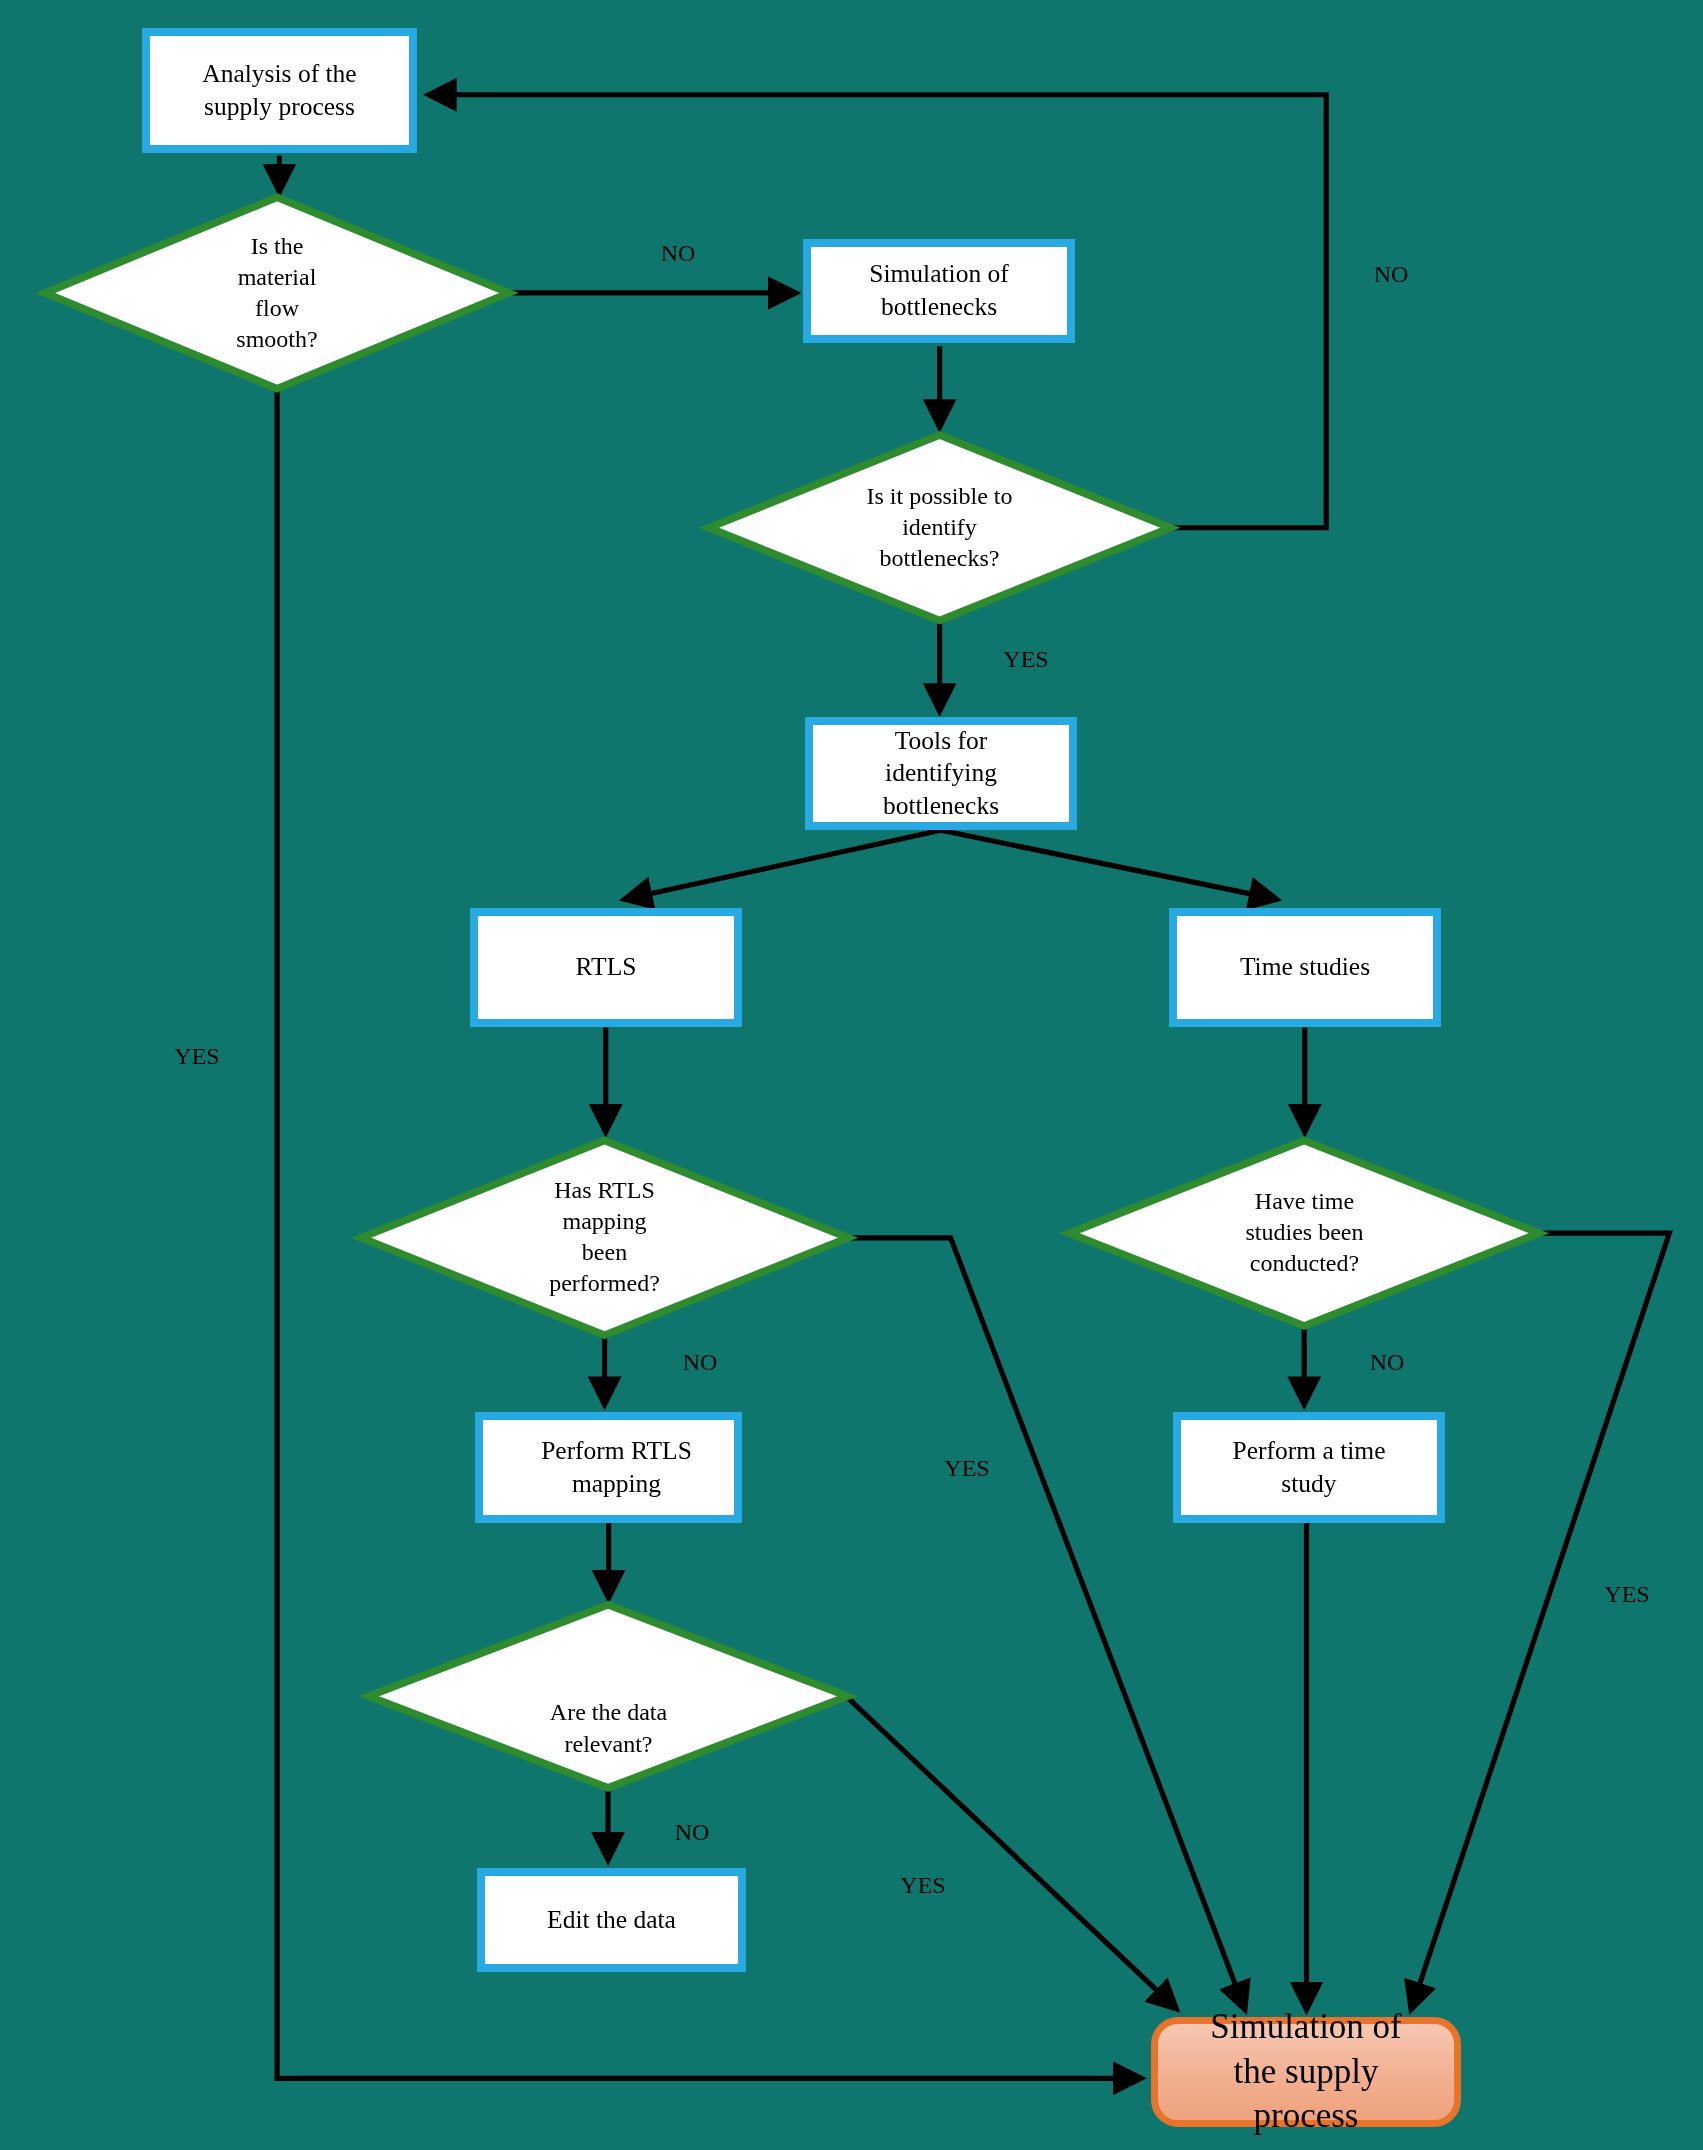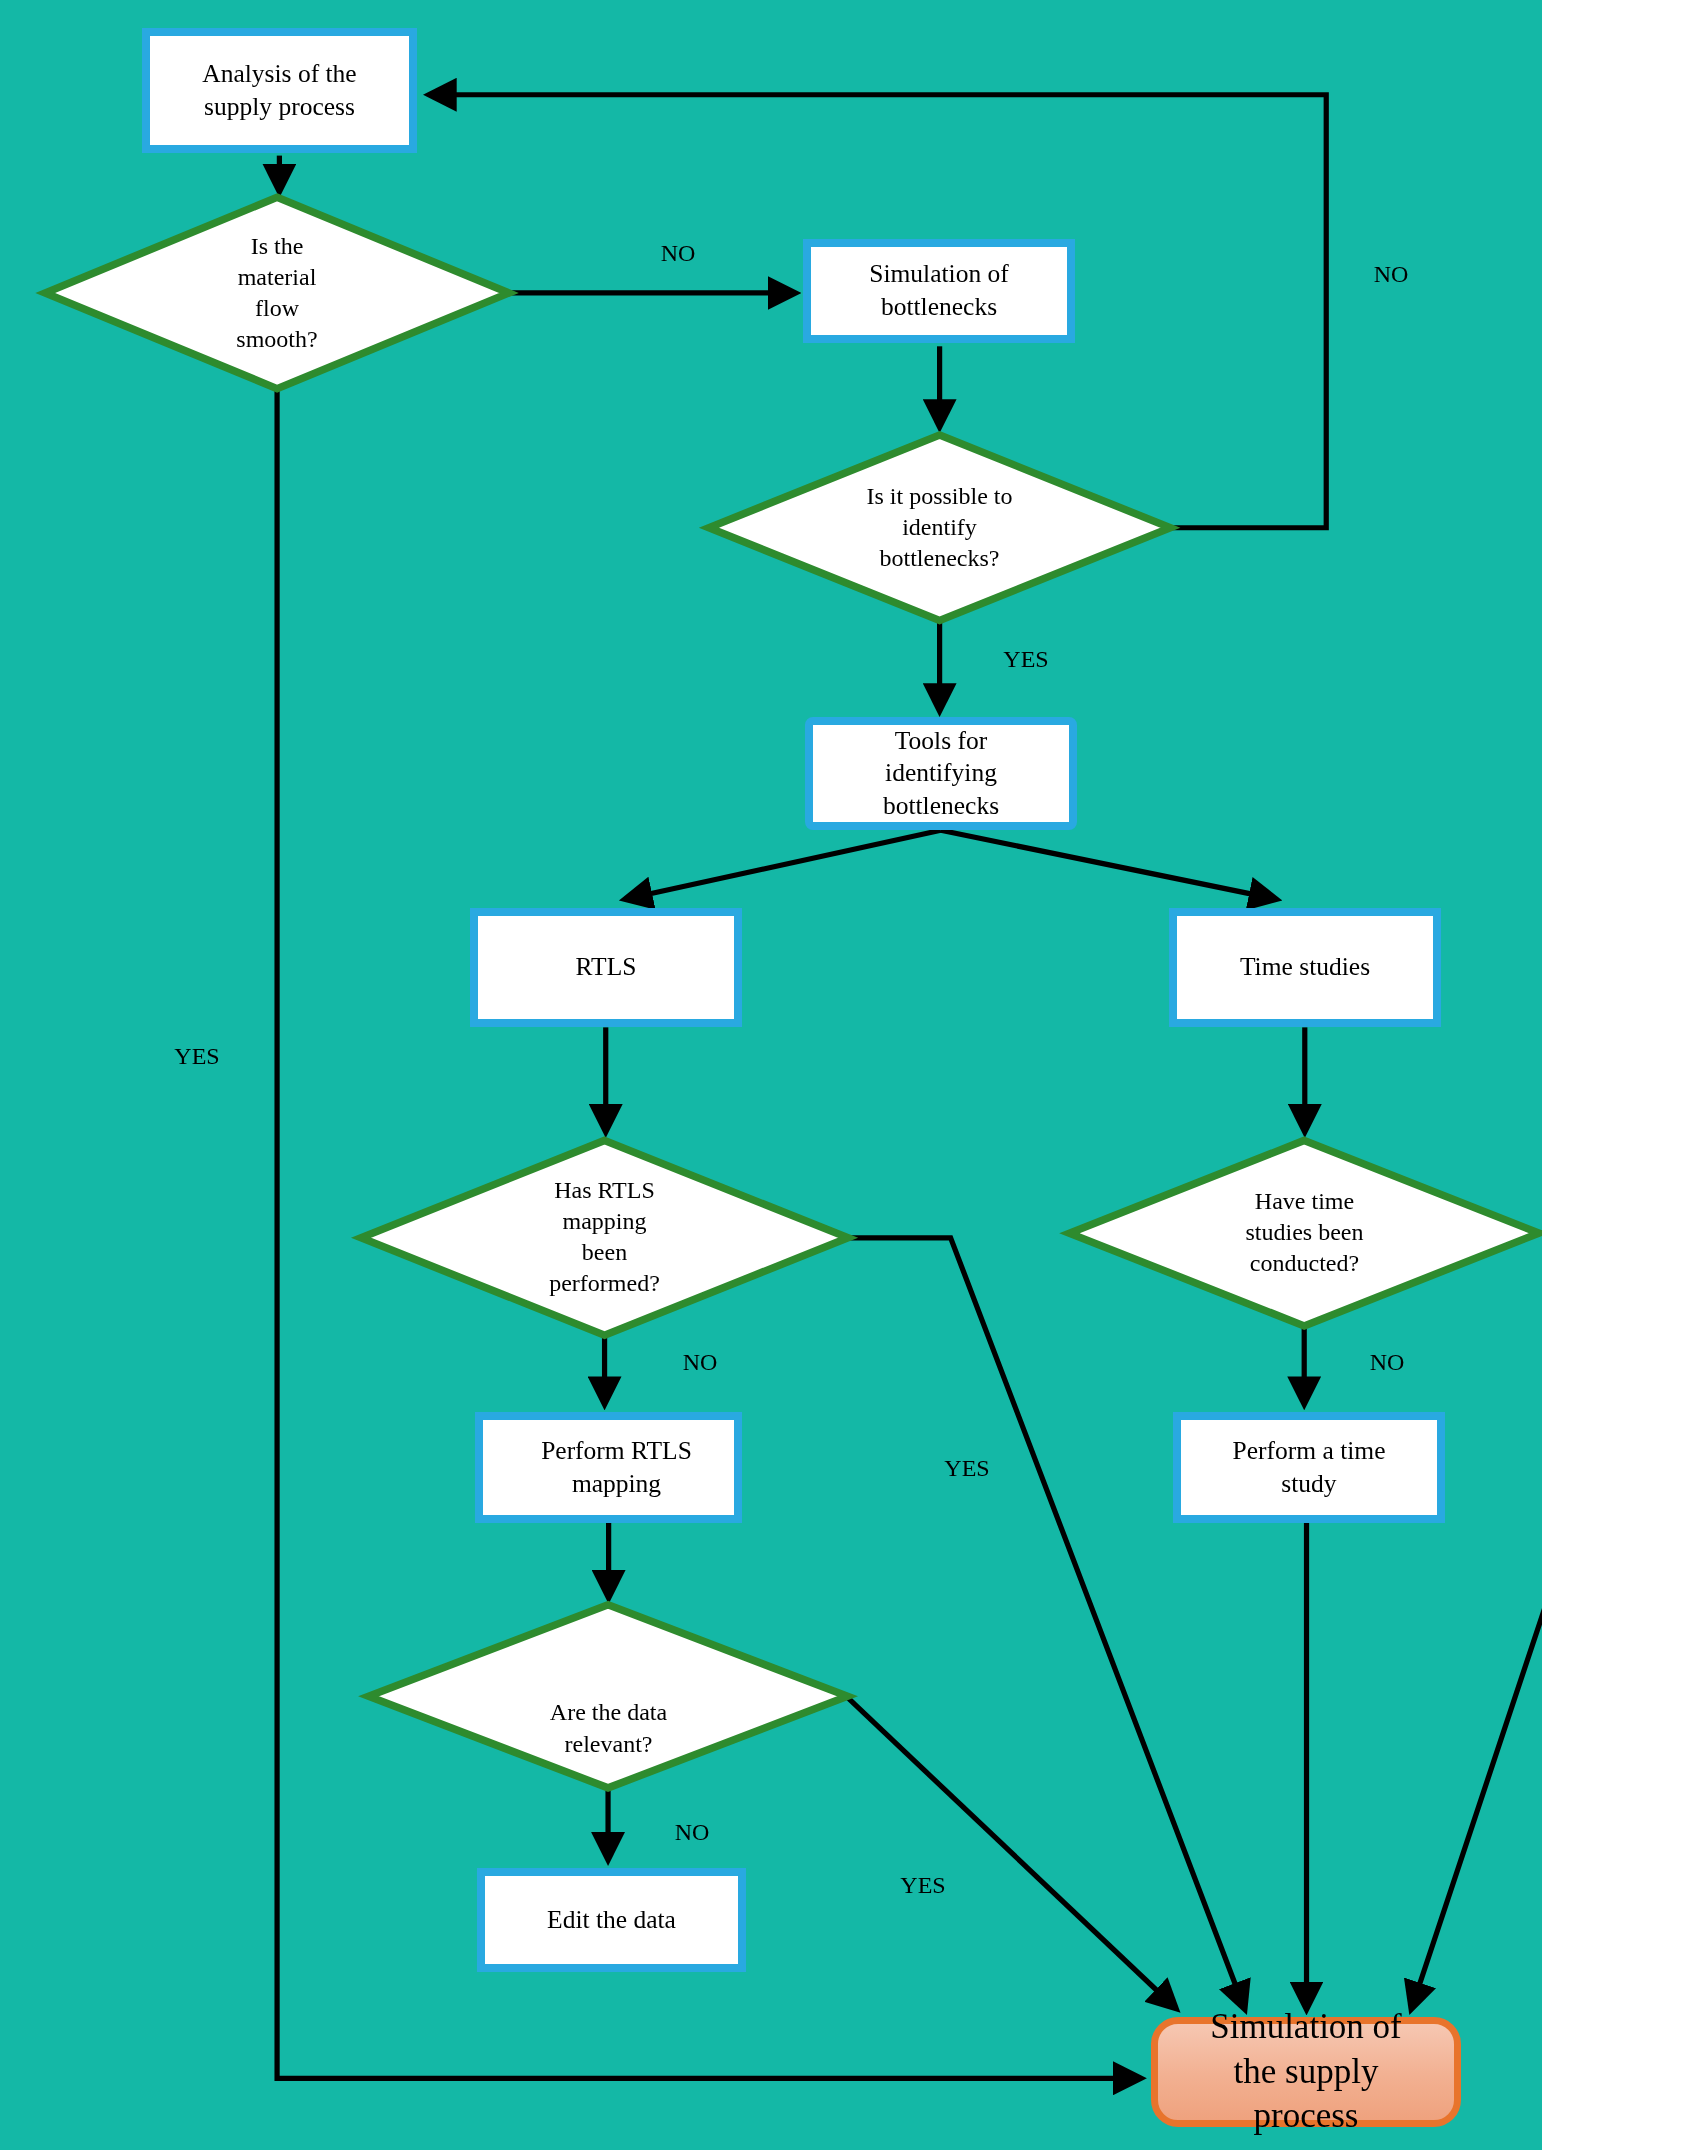--- a/index.html
+++ b/index.html
@@ -1,20 +1,20 @@
 <!DOCTYPE html>
 <html style="font-size:9.3px"><head>
 <meta charset="utf-8">
 <style>
   html, body { margin: 0; padding: 0; background: #ffffff; }
   #stage {
     position: relative;
-    width: 1542px;
+    width: 1703px;
     height: 2151px;
-    background: #14b8a6;
+    background: #0f766e;
     font-family: "Liberation Serif", serif;
     color: #000000;
     overflow: hidden;
   }
   #wires { position: absolute; left: 0; top: 0; z-index: 1; }
   .node { position: absolute; z-index: 2; display: flex; align-items: center; justify-content: center; text-align: center; box-sizing: border-box; }
   .process {
     border: 8px solid #29A9E1;
     background: #ffffff;
     font-size: 25.5px;
@@ -84,21 +84,21 @@
   </svg>
 
   <div class="node process" style="left:142px; top:28px; width:275px; height:125px;">
     <span class="txt" style="max-width:180px;">Analysis of the supply process</span>
   </div>
 
   <div class="node process" style="left:803px; top:239px; width:272px; height:104px;">
     <span class="txt" style="max-width:174px;">Simulation of bottlenecks</span>
   </div>
 
-  <div class="node process" style="left:805px; top:717px; width:272px; height:113px;border-radius:8px;">
+  <div class="node process" style="left:805px; top:717px; width:272px; height:113px;">
     <span class="txt" style="max-width:157px;">Tools for identifying bottlenecks</span>
   </div>
 
   <div class="node process" style="left:1169px; top:908px; width:272px; height:119px;">
     <span class="txt">Time studies</span>
   </div>
 
   <div class="node process" style="left:470px; top:908px; width:272px; height:119px;">
     <span class="txt">RTLS</span>
   </div>

